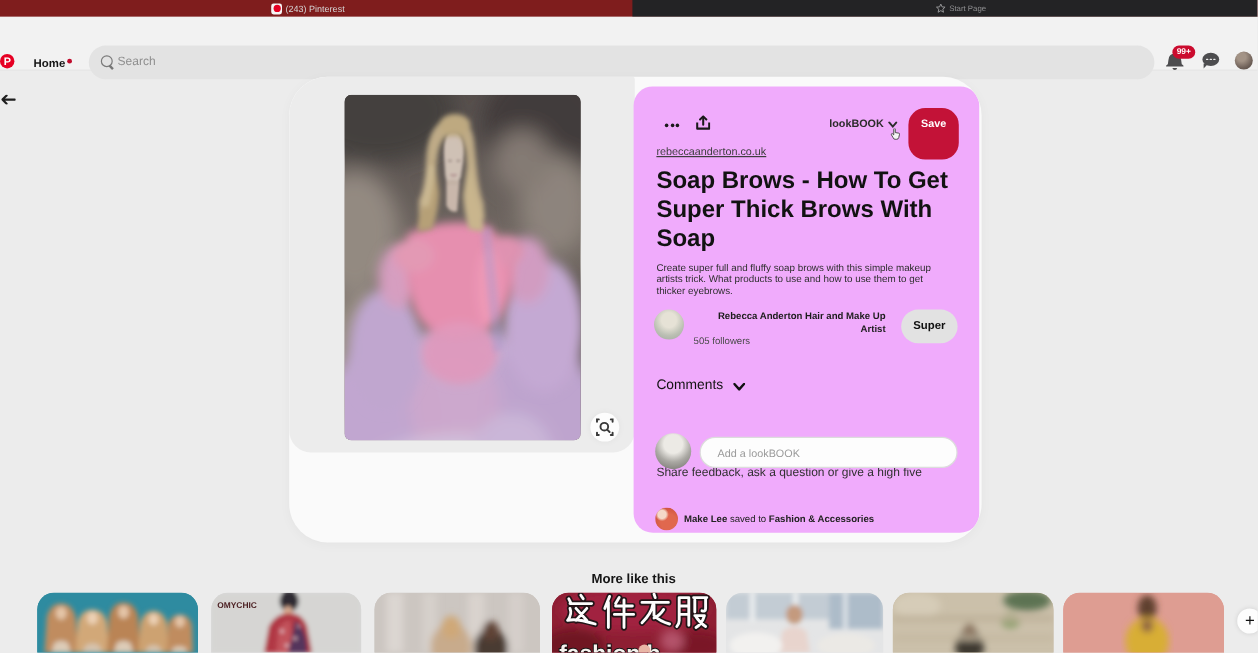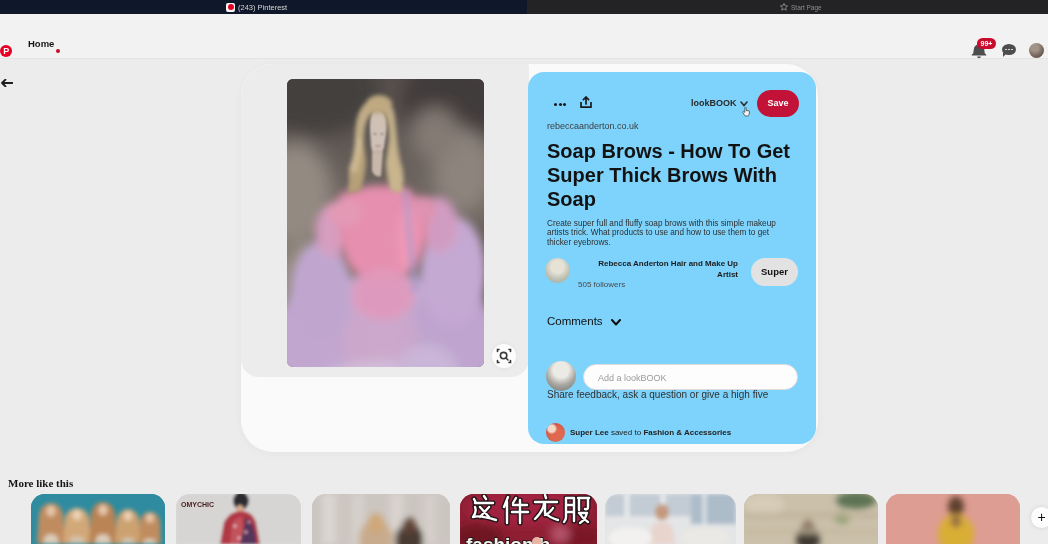--- a/index.html
+++ b/index.html
@@ -1,32 +1,32 @@
 <!DOCTYPE html>
 <html><head>
 <meta charset="utf-8">
 <style>
   html,body{margin:0;padding:0;}
   body{width:1048px;height:544px;font-family:"Liberation Sans",sans-serif;background:#ececec;overflow:hidden;position:relative;}
   .abs{position:absolute;}
 
   
-  #tabbar{left:0;top:0;width:1048px;height:14px;background:#0f172a;}
+  #tabbar{left:0;top:0;width:1048px;height:14px;background:#7f1d1d;}
   #tabbar .right{position:absolute;left:527px;top:0;width:521px;height:14px;background:#232325;}
   #tabtitle{position:absolute;left:226px;top:0;height:14px;display:flex;align-items:center;font-size:7.5px;color:#d6d6d6;}
   #tabtitle .fav{width:9px;height:9px;border-radius:2px;background:#f6f6f6;margin-right:3px;position:relative;}
   #tabtitle .fav:before{content:"";position:absolute;left:1.5px;top:1.5px;width:6px;height:6px;border-radius:50%;background:#e60023;}
   #starttab{position:absolute;left:780px;top:0;height:14px;display:flex;align-items:center;font-size:6.5px;color:#8f8f91;}
   
 
   
   #nav{left:0;top:14px;width:1048px;height:44px;background:#f2f2f2;border-bottom:1px solid #e4e4e4;}
   #plogo{position:absolute;left:0px;top:31px;width:12px;height:12px;border-radius:50%;background:#e60023;}
   #plogo:after{content:"P";position:absolute;left:3.2px;top:1.2px;font-size:9px;font-weight:bold;color:#fff;}
-  #home{position:absolute;left:28px;top:24px;font-size:9.5px;font-weight:bold;color:#161616;}
+  #home{position:absolute;left:28px;top:34px;font-size:9.5px;font-weight:bold;color:#161616;}
   #homedot{position:absolute;left:56px;top:35px;width:4px;height:4px;border-radius:50%;background:#c00c2d;}
   #search{position:absolute;left:74px;top:24px;width:888px;height:28px;border-radius:14px;background:#e3e3e3;}
   #search .mag{position:absolute;left:10px;top:8px;width:8px;height:8px;border:1.4px solid #7a7a7a;border-radius:50%;}
   #search .mag:after{content:"";position:absolute;left:6.5px;top:6.5px;width:4px;height:1.6px;background:#767676;transform:rotate(45deg);transform-origin:0 0;}
   #search .stxt{position:absolute;left:24px;top:8px;font-size:10px;color:#8e8e8e;}
 
   .bell{left:971px;top:30px;width:16px;height:15px;}
   #badge{left:977px;top:24px;width:19px;height:11px;background:#cb0b2e;border-radius:6px;color:#fff;font-size:7px;font-weight:bold;text-align:center;line-height:11px;}
   .chat{left:1002px;top:30px;width:14px;height:12px;}
   .chat .bub{position:absolute;left:0;top:0;width:14px;height:11px;background:#4d4d4f;border-radius:50%;}
@@ -35,67 +35,71 @@
   #avatar{left:1029px;top:29px;width:15px;height:15px;border-radius:50%;background:radial-gradient(circle at 38% 30%,#a39386 0 25%,#6e6058 65%,#4e443c 100%);}
 
   
   #back{left:1px;top:79px;width:12px;height:8px;}
 
   
   #card{left:241px;top:64px;width:577px;height:388px;background:#fafafa;border-radius:32px;overflow:hidden;box-shadow:0 2px 10px rgba(0,0,0,0.035);}
   #leftpanel{left:0;top:0;width:288px;height:313px;background:#ececec;border-radius:32px 2px 18px 18px;}
   #photo{left:46px;top:15px;width:197px;height:288px;border-radius:6px;overflow:hidden;}
   #lens{left:251px;top:280px;width:24px;height:24px;border-radius:50%;background:#fdfdfd;box-shadow:0 0 6px rgba(0,0,0,0.05);}
-  #rightpanel{left:287px;top:8px;width:288px;height:372px;background:#7dd3fc;border-radius:16px;}
+  #rightpanel{left:287px;top:8px;width:288px;height:372px;background:#f0abfc;border-radius:16px;}
 
   
   .dots{left:26px;top:30px;width:14px;height:4px;}
   .dots i{position:absolute;top:1px;width:3px;height:3px;border-radius:50%;background:#1a1a1a;}
   #shareic{left:52px;top:24px;width:12px;height:13px;}
   #lookbook{left:163px;top:26px;font-size:9px;font-weight:bold;color:#2b2b2b;}
   #chev1{left:212px;top:29px;width:8px;height:6px;}
   #cursor{left:214px;top:35px;width:8px;height:10px;}
-  #save{left:229px;top:18px;width:42px;height:27px;border-radius:14px;background:#c31237;color:#fff;font-size:9px;font-weight:bold;text-align:center;line-height:27px;}
-  #link{left:19px;top:49px;font-size:9px;color:#3e3e3e;}
+  #save{left:229px;top:18px;width:42px;height:43px;border-radius:14px;background:#c31237;color:#fff;font-size:9px;font-weight:bold;text-align:center;line-height:27px;}
+  #link{left:19px;top:49px;font-size:9px;color:#3e3e3e;text-decoration:underline;}
   #title{left:19px;top:67px;width:252px;font-size:20px;line-height:24.2px;font-weight:bold;color:#121212;}
   #desc{left:19px;top:147px;width:236px;font-size:8.2px;line-height:9.3px;color:#2f2f2f;}
   #ravatar{left:17px;top:186px;width:25px;height:25px;border-radius:50%;background:radial-gradient(circle at 50% 35%,#e6e2d6 0 30%,#bcc0b4 62%,#9da79c 100%);}
   #rname{left:50px;top:187px;width:160px;font-size:8px;line-height:10.5px;font-weight:bold;color:#1c1c1c;text-align:right;}
   #rfoll{left:50px;top:208px;font-size:8px;color:#4a4a4a;}
   #follow{left:223px;top:186px;width:47px;height:28px;border-radius:14px;background:#e2e2e2;color:#111;font-size:9.5px;font-weight:bold;text-align:center;line-height:28px;}
   #comments{left:19px;top:243px;font-size:11.5px;font-weight:normal;color:#111;}
   #chev2{left:83px;top:247px;width:10px;height:7px;}
   #feedback{left:19px;top:269px;font-size:10px;color:#303030;margin-top:48px;}
   #cavatar{left:18px;top:289px;width:30px;height:30px;border-radius:50%;background:radial-gradient(circle at 50% 30%,#eceae5 0 30%,#aaa8a3 58%,#6e6c67 100%);}
   #cpill{left:55px;top:292px;width:215px;height:26px;border-radius:13px;background:#fdfdfd;border:1px solid #dcdcdc;box-sizing:border-box;}
   #cpill span{position:absolute;left:14px;top:8px;font-size:9px;color:#9a9a9a;}
   #aavatar{left:18px;top:351px;width:19px;height:19px;border-radius:50%;background:radial-gradient(circle at 30% 30%,#f5d9c8 0 18%,rgba(0,0,0,0) 30%),radial-gradient(circle at 60% 65%,#e0684e 0 40%,#c24536 100%);}
   #aline{left:42px;top:356px;font-size:8px;color:#222;}
 
   
-  #more{left:8px;top:477px;width:1040px;font-size:11px;font-weight:bold;color:#161616;font-family:Liberation Serif, serif;}
+  #more{left:8px;top:477px;width:1040px;text-align:center;font-size:11px;font-weight:bold;color:#161616;}
 
   .tile{top:494px;height:50px;border-radius:14px 14px 0 0;overflow:hidden;}
   #plus{left:1031px;top:507px;width:21px;height:21px;border-radius:50%;background:#fdfdfd;box-shadow:0 0 4px rgba(0,0,0,0.12);color:#111;font-size:14px;text-align:center;line-height:20px;}
 </style>
 </head>
 <body>
 
 <div class="abs" id="tabbar">
   <div class="right"></div>
   <div id="tabtitle"><span class="fav"></span>(243) Pinterest</div>
   <div id="starttab"><svg width="8" height="8" viewBox="0 0 10 10" style="margin-right:3px">
         <path d="M5 0.5 L6.3 3.4 L9.5 3.7 L7.1 5.8 L7.8 9 L5 7.3 L2.2 9 L2.9 5.8 L0.5 3.7 L3.7 3.4 Z" fill="none" stroke="#9a9a9c" stroke-width="1"></path>
       </svg>Start Page</div>
 </div>
 
 <div class="abs" id="nav">
   <div id="plogo"></div>
   <div id="home">Home</div>
   <div id="homedot"></div>
+  <div id="search">
+      <span class="mag"></span>
+      <span class="stxt">Search</span>
+    </div>
   <svg class="abs bell" viewBox="0 0 16 15">
       <path d="M8 0.5 Q13 0.5 13.3 6 L13.8 9.5 Q15.5 10.2 15.3 11.5 L0.7 11.5 Q0.5 10.2 2.2 9.5 L2.7 6 Q3 0.5 8 0.5 Z" fill="#4d4d4f"></path>
       <path d="M6 12.6 Q6.4 14.3 8 14.3 Q9.6 14.3 10 12.6 Z" fill="#4d4d4f"></path>
     </svg>
   <div class="abs" id="badge">99+</div>
   <div class="abs chat">
       <span class="tail"></span>
       <span class="bub"></span>
       <i style="left:3.4px"></i>
       <i style="left:6.2px"></i>
@@ -240,21 +244,21 @@
     <div class="abs" id="comments">Comments</div>
     <svg class="abs" id="chev2" viewBox="0 0 10 7">
         <path d="M1 1 L5 5.5 L9 1" stroke="#111" stroke-width="2" fill="none" stroke-linecap="round" stroke-linejoin="round"></path>
       </svg>
     <div class="abs" id="feedback">Share feedback, ask a question or give a high five</div>
     <div class="abs" id="cavatar"></div>
     <div class="abs" id="cpill">
         <span>Add a lookBOOK</span>
       </div>
     <div class="abs" id="aavatar"></div>
-    <div class="abs" id="aline"><b>Super Lee</b> saved to <b>Fashion &amp; Accessories</b></div>
+    <div class="abs" id="aline"><b>Make Lee</b> saved to <b>Fashion &amp; Accessories</b></div>
   </div>
 </div>
 
 <div class="abs" id="more">More like this</div>
 
 <div class="abs tile" style="left:31px;width:134px;background:#2e8ba0;">
   <svg width="134" height="50" viewBox="0 0 134 50">
     <defs>
         <filter id="tb3" x="-40%" y="-40%" width="180%" height="180%">
           <feGaussianBlur stdDeviation="2"></feGaussianBlur>

